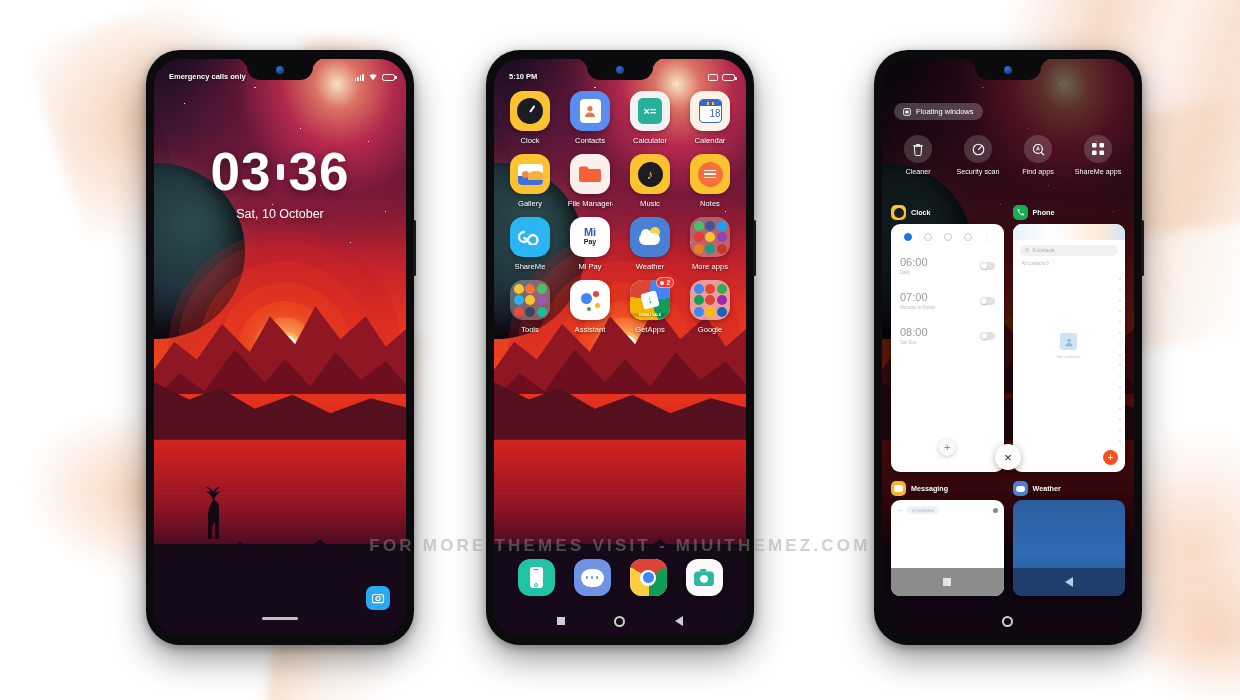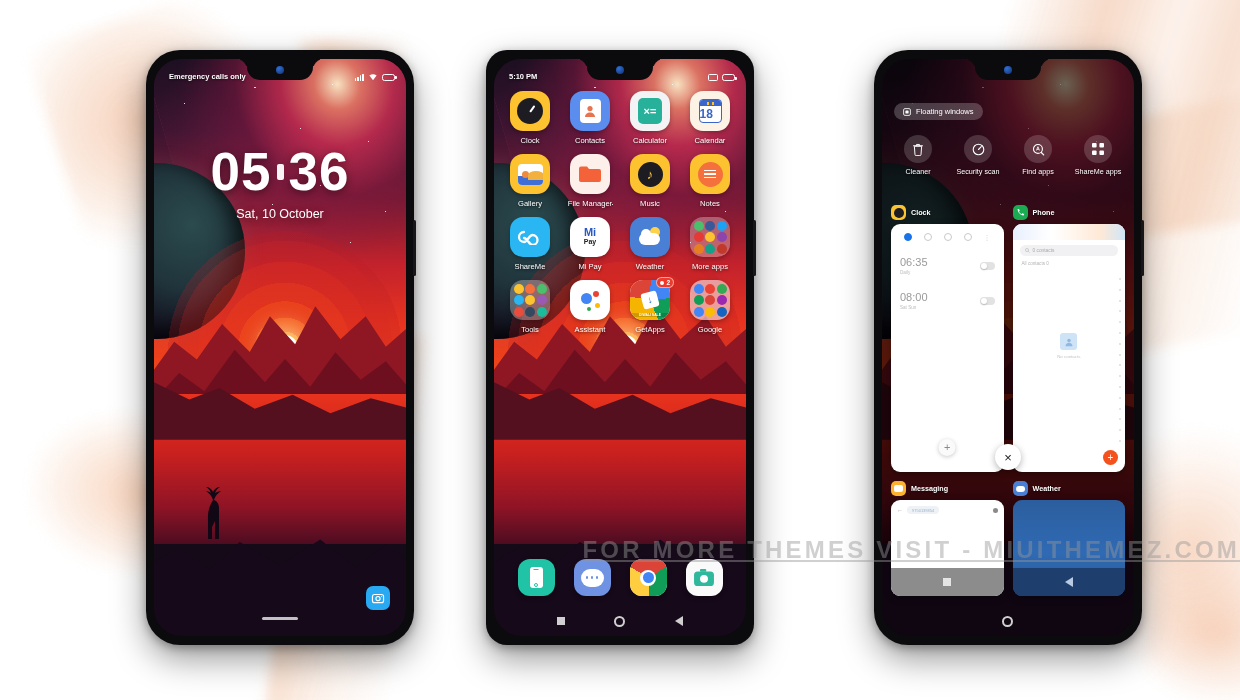--- a/index.html
+++ b/index.html
@@ -43,21 +43,21 @@
     background: #0b0b0d;
     border-radius: 34px;
     padding: 9px 8px;
     box-shadow: 0 14px 34px rgba(0,0,0,.40), 0 3px 10px rgba(0,0,0,.30);
   }
   .phone::after {
     content:""; position:absolute; right:-2px; top:170px; width:3px; height:56px;
     background:#17171a; border-radius:2px;
   }
   #phone-lock   { left: 146px; top: 50px; }
-  #phone-home   { left: 486px; top: 50px; border-radius: 21px; }
+  #phone-home   { left: 486px; top: 50px; }
   #phone-recents{ left: 826px; top: 50px; margin-left: 48px; }
 
   .screen {
     position: relative; width: 100%; height: 100%;
     border-radius: 27px; overflow: hidden; background: #120812;
   }
 
   
   .notch {
     position: absolute; left: 50%; transform: translateX(-50%); top: 0;
@@ -304,25 +304,24 @@
             display:flex; align-items:center; justify-content:center; }
   .close-btn {
     position:absolute; left:50%; top:385px; transform:translateX(-50%);
     width:26px; height:26px; border-radius:50%; background:#fff; z-index:40;
     display:flex; align-items:center; justify-content:center;
     box-shadow:0 2px 7px rgba(0,0,0,.3); color:#202020; font-size:13px; line-height:1;
   }
 
   
   .watermark {
-    position:absolute; left:0; right:0; top:536px; text-align:right;
-    font-size:24px; letter-spacing:3.2px; font-weight:bold;
+    position:absolute; left:0; right:0; top:536px; text-align:center;
+    font-size:17px; letter-spacing:3.2px; font-weight:bold;
     color:rgba(150,150,150,.45); z-index:60; pointer-events:none;
     white-space:nowrap;
-    text-decoration:underline;
   }
 </style>
 </head>
 <body>
 
 <div class="brush b1"></div>
 <div class="brush b2"></div>
 <div class="brush b3"></div>
 <div class="brush b4"></div>
 <div class="brush b5"></div>
@@ -363,21 +362,21 @@
           </span>
         <svg width="10" height="8" viewBox="0 0 10 8">
           <path d="M5 7.2 8.6 2.6A5.7 5.7 0 0 0 1.4 2.6Z" fill="#fff"></path>
         </svg>
         <span class="batt"></span>
       </span>
     </div>
 
     <div class="lock-clock">
       <div class="lock-time">
-        <span>05</span>
+        <span>03</span>
         <span class="lock-colon"></span>
         <span>36</span>
       </div>
       <div class="lock-date">Sat, 10 October</div>
     </div>
 
     <div class="lock-cam">
       <svg width="14" height="14" viewBox="0 0 24 24">
         <rect x="2.5" y="6" width="19" height="14" rx="3.4" fill="none" stroke="#fff" stroke-width="2"></rect>
         <circle cx="12" cy="13" r="3.6" fill="none" stroke="#fff" stroke-width="2"></circle>
@@ -445,21 +444,21 @@
         <div class="app-lb">Calculator</div>
       </div>
 
       <div class="app">
         <div class="app-ic" style="background:#fdf2e6">
           <div style="width:23px;height:24px;border-radius:4px;background:#fff;border:1.4px solid #3a66c9;overflow:hidden">
             <div style="height:6px;background:#3a66c9;display:flex;gap:3px;align-items:center;justify-content:center">
               <span style="width:2px;height:3px;background:#fdc22f;display:block"></span>
               <span style="width:2px;height:3px;background:#fdc22f;display:block"></span>
             </div>
-            <div style="text-align:left;font-size:12px;font-weight:bold;color:#3a66c9;line-height:16px">18</div>
+            <div style="text-align:right;font-size:10px;font-weight:normal;color:#3a66c9;line-height:16px">18</div>
           </div>
         </div>
         <div class="app-lb">Calendar</div>
       </div>
 
       <div class="app">
         <div class="app-ic" style="background:#fdc22f">
           <div style="width:25px;height:21px;border-radius:4px;background:#fff;overflow:hidden;position:relative">
             <div style="position:absolute;inset:auto 0 0 0;height:9px;background:#3f6fd6"></div>
             <div style="position:absolute;left:4px;bottom:7px;width:7px;height:7px;border-radius:50%;background:#f08a3c"></div>
@@ -730,22 +729,29 @@
         <div class="card-body">
           <div class="cc-tabs">
             <span class="cc-tab on"></span>
             <span class="cc-tab"></span>
             <span class="cc-tab"></span>
             <span class="cc-tab"></span>
             <span style="color:#c9c9c9;font-size:7px;letter-spacing:0;line-height:1">⋮</span>
           </div>
           <div class="alarm">
             <div>
-              <div class="alarm-t">06:35</div>
+              <div class="alarm-t">06:00</div>
               <div class="alarm-s">Daily</div>
+            </div>
+            <div class="toggle"></div>
+          </div>
+          <div class="alarm">
+            <div>
+              <div class="alarm-t">07:00</div>
+              <div class="alarm-s">Monday to Friday</div>
             </div>
             <div class="toggle"></div>
           </div>
           <div class="alarm">
             <div>
               <div class="alarm-t">08:00</div>
               <div class="alarm-s">Sat Sun</div>
             </div>
             <div class="toggle"></div>
           </div>

